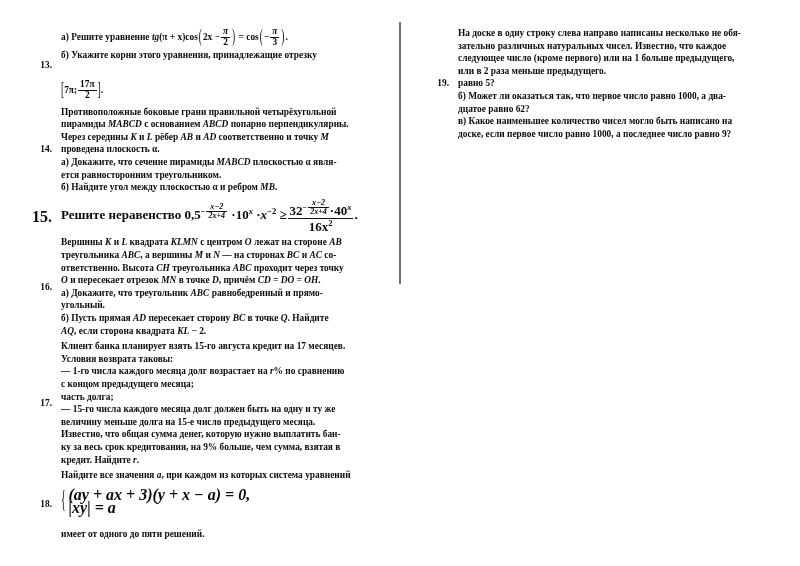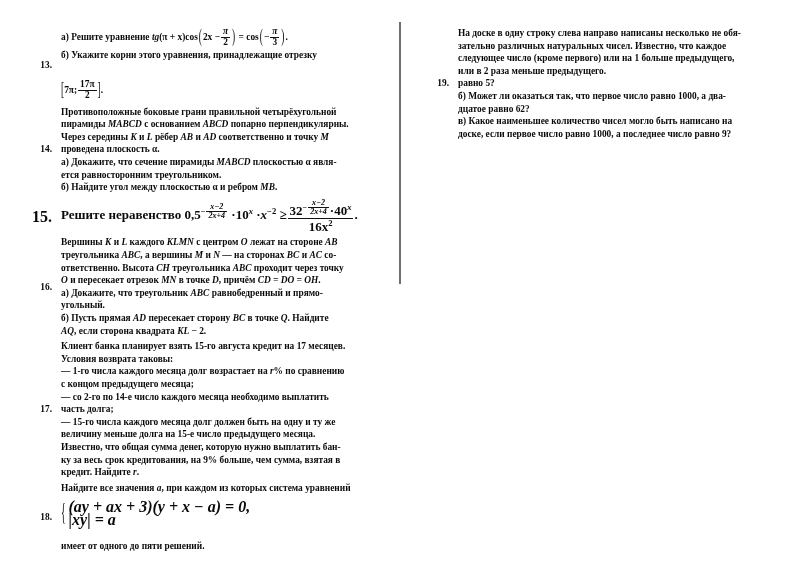--- a/index.html
+++ b/index.html
@@ -120,39 +120,38 @@
           <span>·</span><span>10</span><span class="sup mi">x</span>
           <span>·</span><i>x</i><span class="sup">−2</span>
           <span>≥</span><span class="frac"><span class="nu"><span>32</span><span class="supf"><span>−</span><span class="frac"><span class="nu mi">x−2</span><span class="de mi">2x+4</span></span></span><span>·</span><span>40</span><span class="sup mi">x</span></span><span class="de"><span>16x</span><span class="sup">2</span></span></span><span>.</span>
         </div>
       </div>
     </div>
 
     <div class="item mt3">
       <div class="num">16.</div>
       <div class="body">
-        <div class="ln"><span>Вершины </span><i>K</i><span> и </span><i>L</i><span> каждого </span><i>KLMN</i><span> с центром </span><i>O</i><span> лежат на стороне </span><i>AB</i></div>
+        <div class="ln"><span>Вершины </span><i>K</i><span> и </span><i>L</i><span> квадрата </span><i>KLMN</i><span> с центром </span><i>O</i><span> лежат на стороне </span><i>AB</i></div>
         <div class="ln"><span>треугольника </span><i>ABC</i><span>, а вершины </span><i>M</i><span> и </span><i>N</i><span> — на сторонах </span><i>BC</i><span> и </span><i>AC</i><span> со-</span></div>
         <div class="ln"><span>ответственно. Высота </span><i>CH</i><span> треугольника </span><i>ABC</i><span> проходит через точку</span></div>
         <div class="ln"><i>O</i><span> и пересекает отрезок </span><i>MN</i><span> в точке </span><i>D</i><span>, причём </span><i>CD = DO = OH</i><span>.</span></div>
         <div class="ln"><span>а) Докажите,   что   треугольник   </span><i>ABC</i><span>   равнобедренный   и   прямо-</span></div>
         <div class="ln last">угольный.</div>
         <div class="ln"><span>б) Пусть прямая </span><i>AD</i><span> пересекает сторону </span><i>BC</i><span> в точке </span><i>Q</i><span>. Найдите</span></div>
         <div class="ln last"><i>AQ</i><span>, если сторона квадрата </span><i>KL</i><span> − 2.</span></div>
       </div>
     </div>
 
     <div class="item">
       <div class="num">17.</div>
       <div class="body">
         <div class="ln last">Клиент банка планирует взять 15-го августа кредит на 17 месяцев.</div>
         <div class="ln last">Условия возврата таковы:</div>
         <div class="ln"><span>— 1-го числа каждого месяца долг возрастает на </span><i>r</i><span>% по сравнению</span></div>
         <div class="ln last">с концом предыдущего месяца;</div>
-        <div class="ln">— со 2-го по 14-е число каждого месяца необходимо выплатить</div>
         <div class="ln last">часть долга;</div>
         <div class="ln">— 15-го числа каждого месяца долг должен быть на одну и ту же</div>
         <div class="ln last">величину меньше долга на 15-е число предыдущего месяца.</div>
         <div class="ln">Известно, что общая сумма денег, которую нужно выплатить бан-</div>
         <div class="ln">ку за весь срок кредитования, на 9% больше, чем сумма, взятая в</div>
         <div class="ln last"><span>кредит. Найдите </span><i>r</i><span>.</span></div>
       </div>
     </div>
 
     <div class="item">

